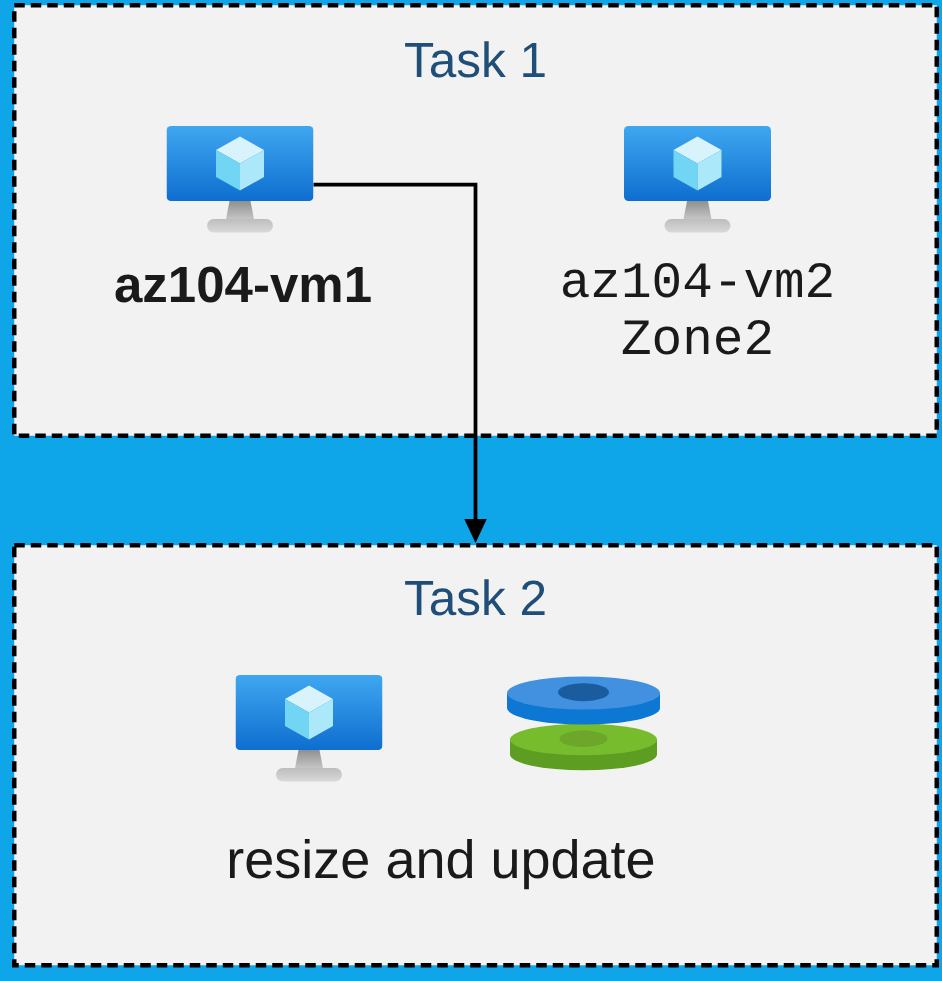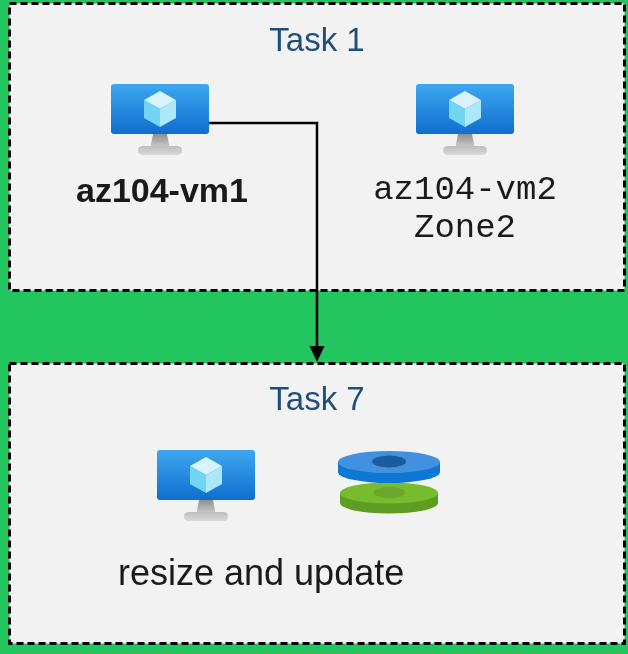--- a/index.html
+++ b/index.html
@@ -1,20 +1,20 @@
 <!DOCTYPE html>
 <html><head>
 <meta charset="utf-8">
 <style>
   html, body { margin: 0; padding: 0; background: #ffffff; }
   .stage {
     position: relative;
     width: 628px;
     height: 654px;
-    background: #22c55e;
+    background: #0ea5e9;
     font-family: "Liberation Sans", sans-serif;
     overflow: hidden;
   }
   .layer {
     position: absolute;
     left: 0; top: 0;
     width: 628px; height: 654px;
   }
   .task-title {
     position: absolute;
@@ -36,24 +36,24 @@
     text-align: center;
     font-size: 34px;
     line-height: 38px;
     color: #1A1A1A;
     white-space: nowrap;
   }
   .label-vm1 { left: 42px; font-weight: bold; }
   .label-vm2 { left: 345px; font-family: Liberation Mono, monospace; }
   .caption {
     position: absolute;
-    left: 118px;
+    left: 144px;
     top: 553px;
     width: 300px;
-    text-align: left;
+    text-align: center;
     font-size: 36px;
     line-height: 40px;
     color: #1A1A1A;
     white-space: nowrap;
   }
   .icon { position: absolute; }
   .icon-vm1   { left: 111px; top: 84px;  width: 98px;  height: 75px; }
   .icon-vm2   { left: 416px; top: 84px;  width: 98px;  height: 75px; }
   .icon-vm3   { left: 157px; top: 450px; width: 98px;  height: 75px; }
   .icon-disks { left: 338px; top: 449px; width: 102px; height: 66px; }
@@ -82,21 +82,21 @@
   </svg>
 
   <svg class="layer" viewBox="0 0 628 654">
     <rect x="9.5" y="3.5" width="615" height="287" stroke="#000000" stroke-width="3" stroke-dasharray="7 4" fill="#F2F2F2"></rect>
     <rect x="9.5" y="363.5" width="615" height="280" stroke="#000000" stroke-width="3" stroke-dasharray="7 4" fill="#F2F2F2"></rect>
     <path d="M 209 123 H 317 V 346" fill="none" stroke="#000000" stroke-width="2.5"></path>
     <polygon points="317,362 309.5,346 324.5,346" fill="#000000"></polygon>
   </svg>
 
   <div class="task-title title-task1">Task 1</div>
-  <div class="task-title title-task2">Task 7</div>
+  <div class="task-title title-task2">Task 2</div>
 
   <svg class="icon icon-vm1" viewBox="0 0 98 75">
     <rect x="0" y="0" width="98" height="50" rx="3" fill="url(#vmscr)"></rect>
     <polygon points="49,7 65,16 49,25 33,16" fill="#D8F3FC"></polygon>
     <polygon points="33,16 49,25 49,43 33,34" fill="#73D5F4"></polygon>
     <polygon points="65,16 49,25 49,43 65,34" fill="#ABE8FA"></polygon>
     <polygon points="42,50 56,50 58.5,63 39.5,63" fill="url(#vmstand)"></polygon>
     <rect x="27" y="62" width="44" height="9" rx="4.5" fill="url(#vmbase)"></rect>
   </svg>
 

